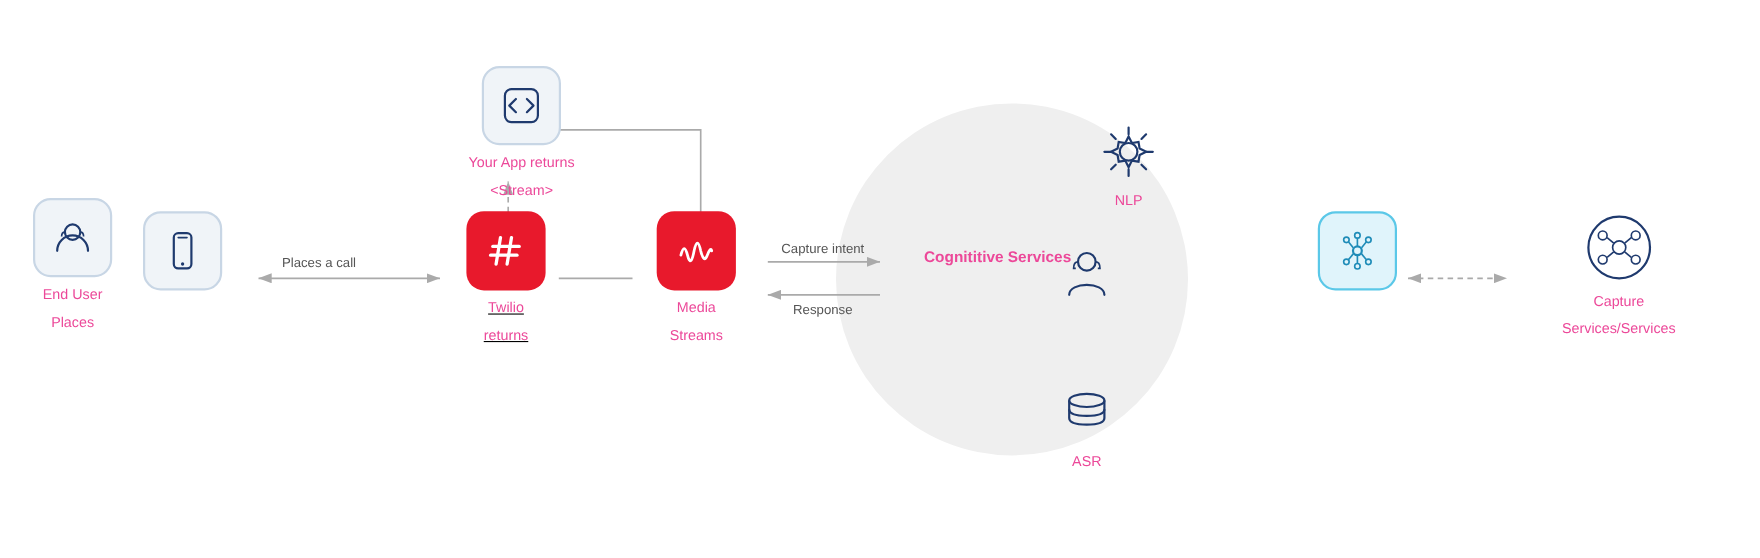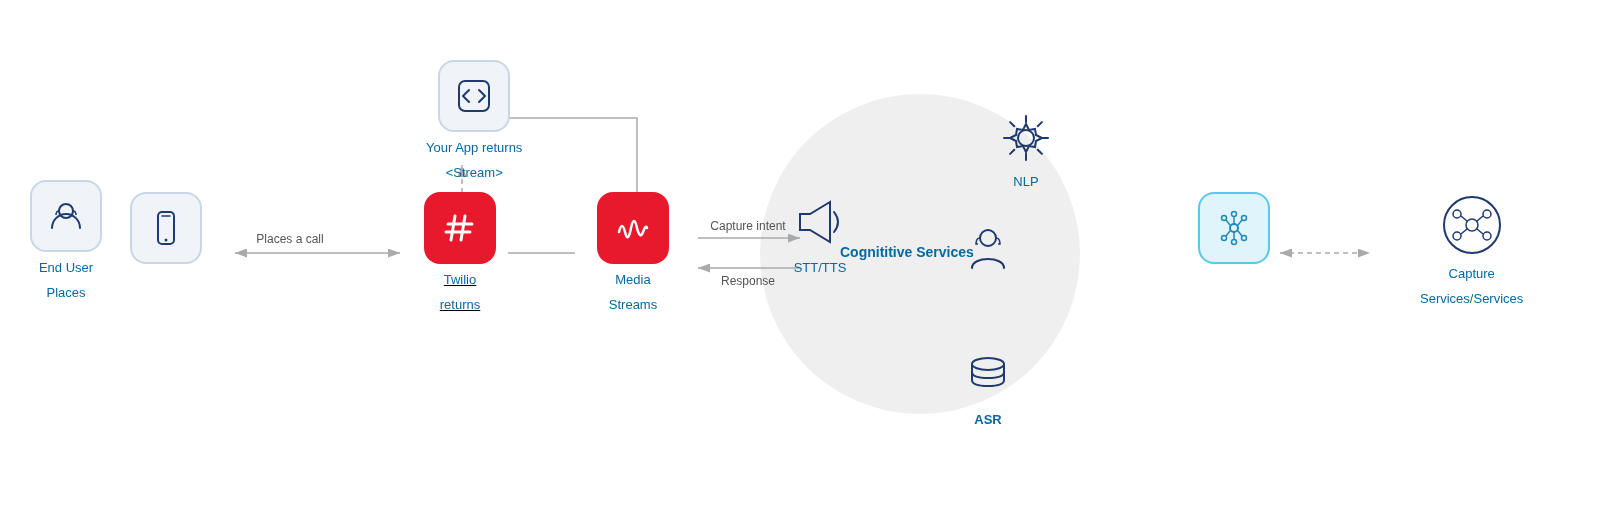--- a/index.html
+++ b/index.html
@@ -36,21 +36,21 @@
     .icon-box.red {
       background: #e8192c;
       border: none;
     }
     .icon-box.blue-light {
       background: #e0f4fb;
       border: 2px solid #5bc8e8;
     }
     .node-label {
       font-size: 13px;
-      color: #0369a1;
+      color: #ec4899;
       text-align: center;
       line-height: 1.3;
       max-width: 110px;
     }
     .node-label.bold {
       font-weight: 700;
       font-size: 14px;
     }
     svg.icon {
       width: 36px;
@@ -170,57 +170,50 @@
   <div class="node" style="left:597px; top:192px;">
     <div class="icon-box red">
       <svg class="icon" viewBox="0 0 36 36" fill="none">
         <path d="M4 22 Q7 10, 10 22 Q13 34, 16 18 Q19 4, 22 18 Q25 30, 28 22 Q31 14, 32 18" stroke="#fff" stroke-width="2.5" fill="none" stroke-linecap="round" stroke-linejoin="round"></path>
       </svg>
     </div>
     <span class="node-label">Media</span>
     <span class="node-label">Streams</span>
   </div>
 
-  <div class="node" style="left:790px; top:192px;">
-    <svg width="60" height="60" viewBox="0 0 60 60" fill="none">
-      <path d="M10 22 L10 38 L20 38 L40 50 L40 10 L20 22 Z" stroke="#1f3a6e" stroke-width="2" fill="none"></path>
-      <path d="M44 20 Q52 30 44 40" stroke="#1f3a6e" stroke-width="2" fill="none" stroke-linecap="round"></path>
-    </svg>
-    <span class="node-label">STT/TTS</span>
-  </div>
 
   <div class="node" style="left:998px; top:110px;">
     <svg width="56" height="56" viewBox="0 0 56 56" fill="none">
       <circle cx="28" cy="28" r="8" stroke="#1f3a6e" stroke-width="2" fill="none"></circle>
       <path d="M28 6 L28 12 M28 44 L28 50 M6 28 L12 28 M44 28 L50 28 M12.1 12.1 L16.3 16.3 M39.7 39.7 L43.9 43.9 M43.9 12.1 L39.7 16.3 M16.3 39.7 L12.1 43.9" stroke="#1f3a6e" stroke-width="2" stroke-linecap="round"></path>
       <path d="M28 14 L31 20 L37 19 L38 25 L44 28 L38 31 L37 37 L31 36 L28 42 L25 36 L19 37 L18 31 L12 28 L18 25 L19 19 L25 20 Z" stroke="#1f3a6e" stroke-width="2" fill="none"></path>
     </svg>
     <span class="node-label">NLP</span>
   </div>
 
   <div class="node" style="left:960px; top:220px;">
     <svg width="56" height="56" viewBox="0 0 56 56" fill="none">
       <circle cx="28" cy="18" r="8" stroke="#1f3a6e" stroke-width="2" fill="none"></circle>
       <path d="M12 48 C12 36 44 36 44 48" stroke="#1f3a6e" stroke-width="2" fill="none" stroke-linecap="round"></path>
 
       <path d="M20 18 Q16 18 16 24 L18 24" stroke="#1f3a6e" stroke-width="1.5" fill="none"></path>
       <path d="M36 18 Q40 18 40 24 L38 24" stroke="#1f3a6e" stroke-width="1.5" fill="none"></path>
     </svg>
   </div>
 
-  <div class="node" style="left:960px; top:348px;font-weight:bold;">
+  <div class="node" style="left:960px; top:348px;">
     <svg width="56" height="56" viewBox="0 0 56 56" fill="none">
       <ellipse cx="28" cy="16" rx="16" ry="6" stroke="#1f3a6e" stroke-width="2" fill="none"></ellipse>
       <path d="M12 16 L12 32 Q12 38 28 38 Q44 38 44 32 L44 16" stroke="#1f3a6e" stroke-width="2" fill="none"></path>
       <path d="M12 24 Q12 30 28 30 Q44 30 44 24" stroke="#1f3a6e" stroke-width="2" fill="none"></path>
     </svg>
     <span class="node-label">ASR</span>
   </div>
 
-  <div class="node" style="left:840px; top:243px; flex-direction:row; gap:0; width:180px;">
+  <div class="node" style="left:840px; top:224px; flex-direction:row; gap:0; width:180px;">
     <span class="node-label bold" style="max-width:180px; text-align:left;">Cognititive Services</span>
   </div>
 
   <div class="node" style="left:1198px; top:192px;">
     <div class="icon-box blue-light">
       <svg class="icon" viewBox="0 0 36 36" fill="none">
         <circle cx="18" cy="18" r="4" stroke="#1f8cb8" stroke-width="2" fill="none"></circle>
         <circle cx="8" cy="8" r="2.5" stroke="#1f8cb8" stroke-width="1.5" fill="none"></circle>
         <circle cx="28" cy="8" r="2.5" stroke="#1f8cb8" stroke-width="1.5" fill="none"></circle>
         <circle cx="8" cy="28" r="2.5" stroke="#1f8cb8" stroke-width="1.5" fill="none"></circle>

